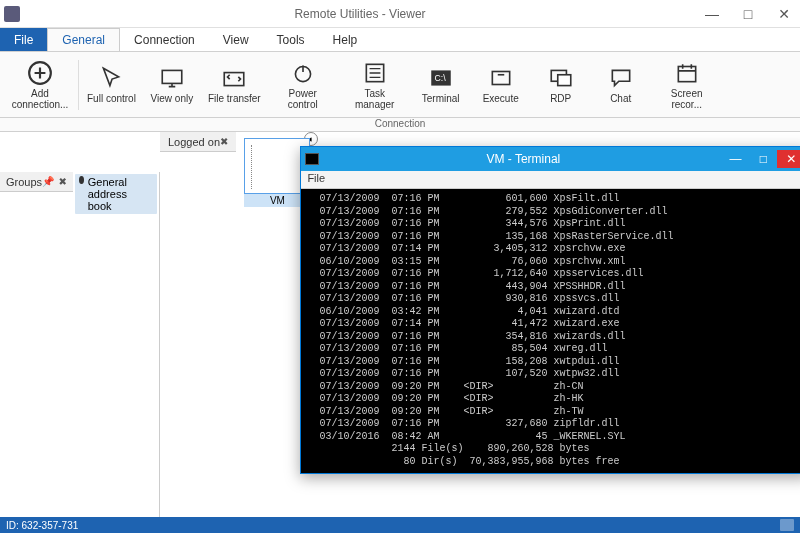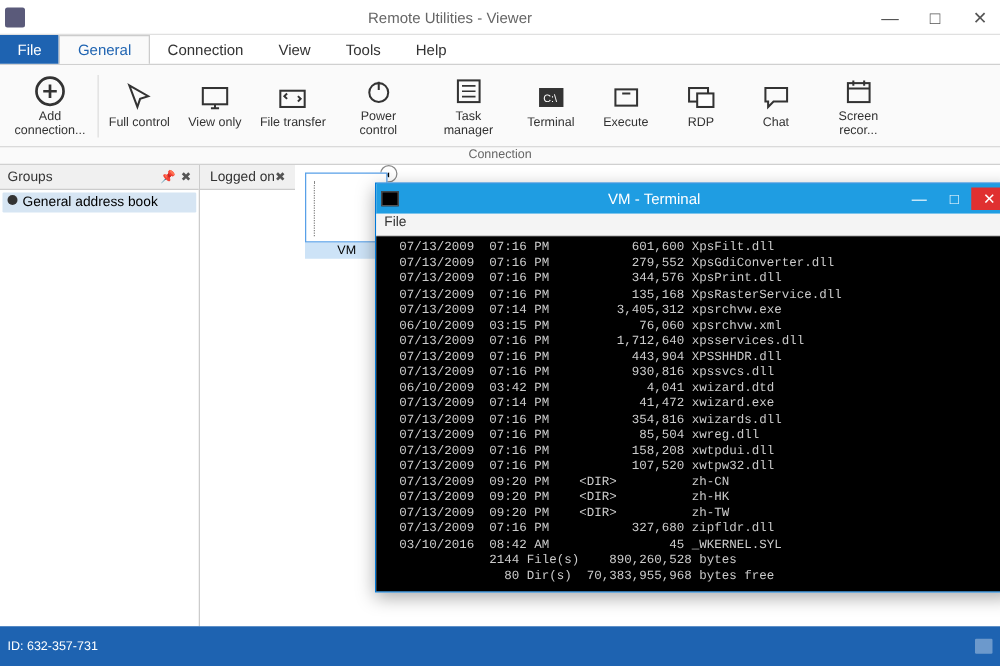--- a/index.html
+++ b/index.html
@@ -12,21 +12,21 @@
 .menubar { height: 24px; display: flex; align-items: stretch; border-bottom: 1px solid #d0d0d0; font-size: 12px; }
 .menubar .file-tab { background: #1e63b1; color: #fff; padding: 4px 14px; display: flex; align-items: center; }
 .menubar .tab { padding: 4px 14px; display: flex; align-items: center; color: #333; cursor: pointer; }
 .menubar .tab.active { background: #fafafa; border: 1px solid #ccc; border-bottom: none; color: #1e63b1; }
 .ribbon { height: 66px; background: #fafafa; border-bottom: 1px solid #d0d0d0; display: flex; align-items: center; padding: 2px 6px; gap: 4px; }
 .ribbon .rbtn { display: flex; flex-direction: column; align-items: center; justify-content: center; min-width: 56px; height: 60px; font-size: 10px; color: #333; cursor: pointer; gap: 2px; padding: 2px 4px; }
 .ribbon .rbtn .ricon { width: 26px; height: 26px; display: flex; align-items: center; justify-content: center; font-size: 18px; color: #444; }
 .ribbon .rbtn .rlabel { text-align: center; line-height: 1.1; max-width: 60px; }
 .ribbon-footer { height: 14px; text-align: center; font-size: 10px; color: #666; background: #fafafa; border-bottom: 1px solid #d0d0d0; }
 .main { flex: 1; display: flex; overflow: hidden; }
-.groups-panel { width: 160px; border-right: 1px solid #ccc; display: flex; flex-direction: column; background: #fff; }
+.groups-panel { width: 160px; border-right: 1px solid #ccc; display: flex; background: #fff; margin-top: 40px; }
 .panel-header { height: 20px; background: #f0f0f0; border-bottom: 1px solid #ccc; display: flex; align-items: center; padding: 0 6px; font-size: 11px; justify-content: space-between; color: #333; }
 .panel-header .hdr-icons { display: flex; gap: 4px; font-size: 10px; color: #555; }
 .groups-body { flex: 1; padding: 2px; font-size: 11px; }
 .addr-item { display: flex; gap: 4px; background: #d6e5f3; padding: 2px 4px; border-radius: 1px; }
 .addr-item .dot { width: 8px; height: 8px; background: #333; border-radius: 50%; }
 .content-panel { flex: 1; display: flex; background: #fff; position: relative; }
 .content-header { height: 20px; background: #f0f0f0; border-bottom: 1px solid #ccc; display: flex; align-items: center; padding: 0 8px; font-size: 11px; color: #333; justify-content: space-between; }
 .content-body { flex: 1; position: relative; padding: 6px; }
 .thumb { width: 66px; position: absolute; left: 8px; top: 6px; }
 .thumb .thumb-img { width: 66px; height: 56px; border: 1px solid #58a0e8; background: #fff; display: flex; align-items: center; justify-content: center; position: relative; }
@@ -34,21 +34,21 @@
 .thumb .thumb-label { text-align: center; font-size: 10px; background: #cde3f7; padding: 1px; }
 .thumb .overlay-icon { position:absolute; right:-8px; top:-6px; width:14px; height:14px; border:1px solid #888; border-radius:50%; background:#fff; font-size:9px; display:flex; align-items:center; justify-content:center; }
 .term-window { position: absolute; left: 64px; top: 14px; width: 510px; height: 328px; background: #fff; border: 1px solid #0078d7; box-shadow: 0 4px 14px rgba(0,0,0,0.35); display: flex; flex-direction: column; }
 .term-titlebar { height: 24px; background: #1f9de2; display: flex; align-items: center; padding: 0 4px; color: #fff; font-size: 12px; }
 .term-titlebar .term-icon { width: 14px; height: 12px; background: #000; border: 1px solid #555; margin-right: 6px; }
 .term-titlebar .term-title { flex: 1; text-align: center; }
 .term-titlebar .tbtn { width: 28px; height: 18px; display: flex; align-items: center; justify-content: center; font-size: 12px; cursor: pointer; }
 .term-titlebar .tbtn.close { background: #e03030; }
 .term-menu { height: 18px; background: #f4f4f4; border-bottom: 1px solid #ccc; font-size: 11px; padding: 1px 6px; color: #333; }
 .term-body { flex: 1; background: #000; color: #ccc; font-family: 'Consolas', 'Courier New', monospace; font-size: 10px; line-height: 1.25; padding: 4px 18px; white-space: pre; overflow: hidden; }
-.statusbar { height: 32px; background: #1e63b1; color: #fff; display: flex; align-items: center; padding: 0 6px; font-size: 10px; justify-content: space-between; gap: 20px; }
+.statusbar { height: 16px; background: #1e63b1; color: #fff; display: flex; align-items: center; padding: 0 6px; font-size: 10px; justify-content: space-between; gap: 20px; }
 .statusbar .sicon { width: 14px; height: 12px; background: rgba(255,255,255,0.35); border-radius: 1px; }
 svg { width: 100%; height: 100%; }
 </style>
 </head>
 <body>
 
 <div class="titlebar">
   <div class="app-icon"></div>
   <div class="title">Remote Utilities - Viewer</div>
   <div class="win-btns">

